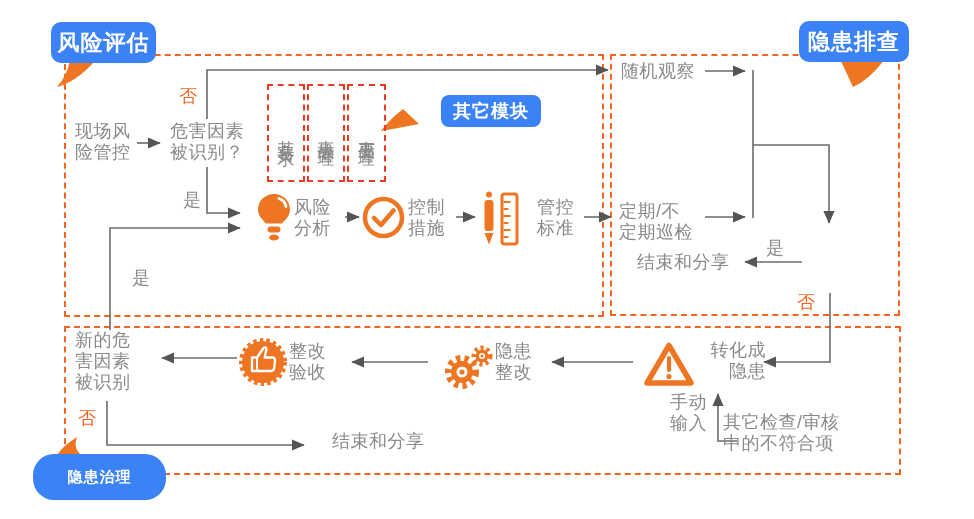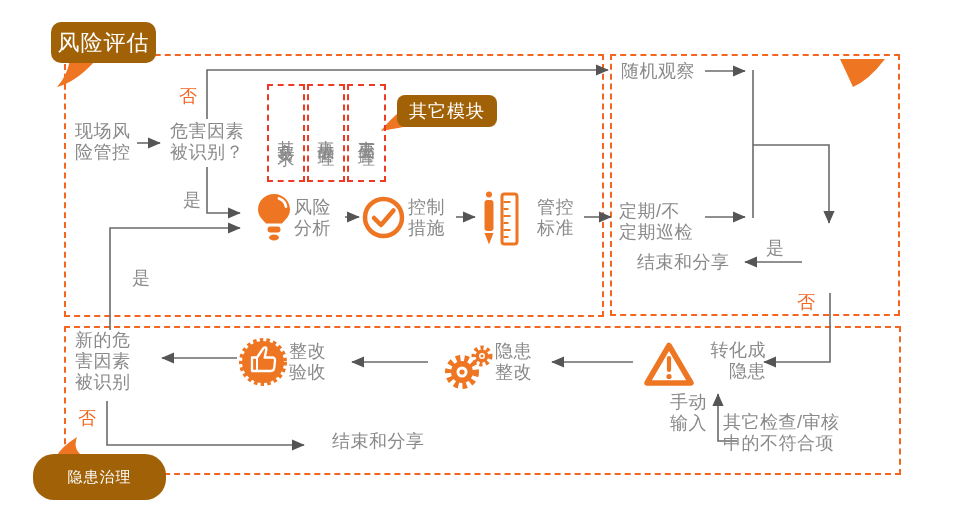--- a/index.html
+++ b/index.html
@@ -18,27 +18,27 @@
     writing-mode:vertical-rl;text-orientation:upright;
     font-size:17px;letter-spacing:3px;color:#8a8a8a;line-height:1;
   }
   svg.overlay{position:absolute;left:0;top:0;z-index:1;}
   .lbl{
     position:absolute;color:#8a8a8a;font-size:18px;line-height:21px;
     white-space:pre-line;z-index:2;letter-spacing:0.5px;
   }
   .branch{color:#f4651f;}
   .bubble{
-    position:absolute;background:#a16207;color:#ffffff;font-weight:normal;
+    position:absolute;background:#3b82f6;color:#ffffff;font-weight:bold;
     display:flex;align-items:center;justify-content:center;z-index:3;
     letter-spacing:1px;
   }
   .bb-main{font-size:22px;border-radius:10px;}
   .bb-gov{font-size:15px;border-radius:21px;}
-  .bb-mod{font-size:18px;border-radius:8px;}
+  .bb-mod{font-size:18px;border-radius:8px;margin-left:44px;}
   .icon{position:absolute;z-index:2;}
   .spread{letter-spacing:7px;}
   .ctr{text-align:right;}
 </style>
 </head>
 <body>
 
 <div class="canvas">
 
   <div class="region" style="left:64px;top:54px;width:536px;height:259px;"></div>
@@ -73,20 +73,21 @@
     </g>
     <g fill="#ee7623" stroke="none">
       <path d="M70,60 Q67,76 57,87 Q76,82 95,61 Z"></path>
       <path d="M840,59 Q848,76 853,87 Q869,80 885,59 Z"></path>
       <path d="M403,109 Q389,120 381,131 Q399,128 419,124 Z"></path>
       <path d="M56,457 Q61,447 77,437 Q72,451 85,457 Z"></path>
     </g>
   </svg>
 
   <div class="bubble bb-main" style="left:51px;top:22px;width:105px;height:41px;">风险评估</div>
+  <div class="bubble bb-main" style="left:799px;top:21px;width:110px;height:41px;">隐患排查</div>
   <div class="bubble bb-mod" style="left:397px;top:95px;width:100px;height:32px;">其它模块</div>
   <div class="bubble bb-gov" style="left:33px;top:454px;width:133px;height:46px;">隐患治理</div>
 
   <div class="modbox" style="left:267px;top:84px;width:34px;height:94px;">
     <span class="vtxt">其它要求</span>
   </div>
   <div class="modbox" style="left:307px;top:84px;width:34px;height:94px;">
     <span class="vtxt">事故管理</span>
   </div>
   <div class="modbox" style="left:347px;top:84px;width:35px;height:94px;">

